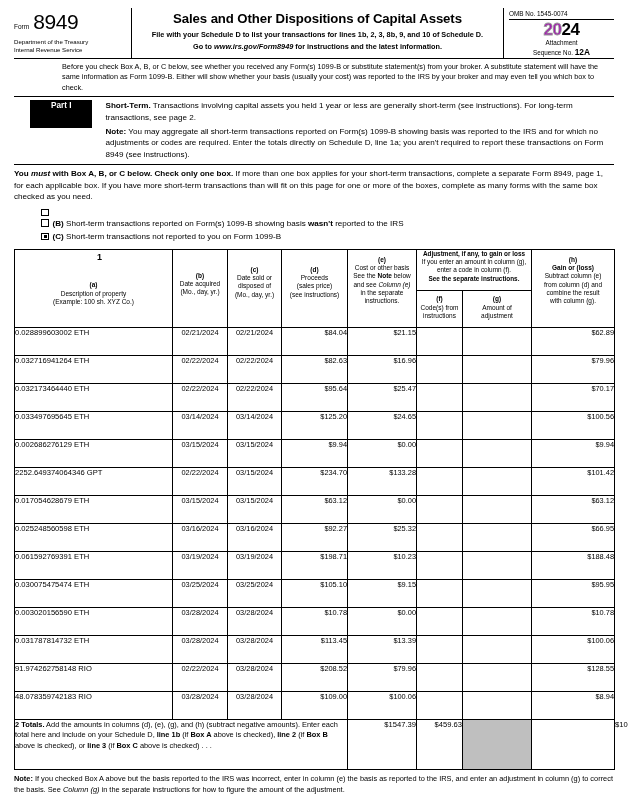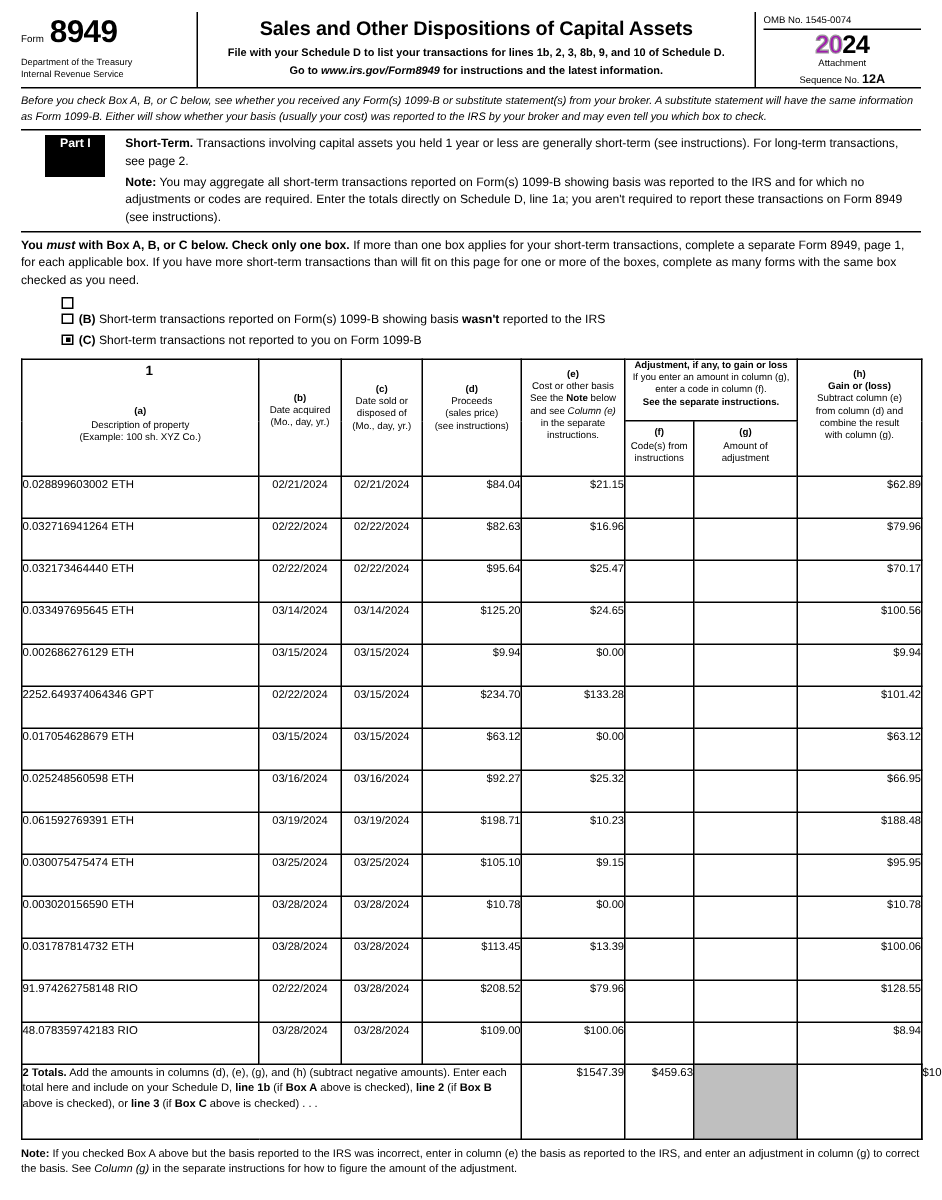--- a/index.html
+++ b/index.html
@@ -10,21 +10,21 @@
     color: #000;
     overflow: hidden;
   }
   .page { width: 628px; height: 800px; padding: 8px 14px 0 14px; position: relative; }
 
   
   .hdr { display: flex; border-bottom: 1.6px solid #000; }
   .hdr-left { width: 118px; border-right: 1.3px solid #000; padding: 2px 4px 2px 0; }
   .hdr-formline { display: flex; align-items: baseline; gap: 4px; }
   .lbl-form { font-size: 6.5px; }
-  .formnum { font-size: 21px; font-weight: bold; letter-spacing: -0.4px; text-align: right; }
+  .formnum { font-size: 21px; font-weight: normal; letter-spacing: -0.4px; text-align: right; }
   .dept { font-size: 6.1px; line-height: 1.25; margin-top: 4px; }
   .hdr-mid { flex: 1; text-align: center; padding: 3px 6px 2px 6px; border-right: 1.3px solid #000; }
   .title { font-size: 13.2px; font-weight: bold; letter-spacing: -0.1px; }
   .subt { font-size: 7.3px; font-weight: bold; margin-top: 4px; }
   .subt2 { font-size: 7.3px; font-weight: bold; margin-top: 2.5px; }
   .ital { font-style: italic; }
   .hdr-right { width: 110px; padding-left: 5px; }
   .omb { font-size: 6.4px; padding: 2px 0 2px 0; border-bottom: 1.1px solid #000; }
   .yearwrap { text-align: center; padding-top: 1px; }
   .yr { font-size: 17px; font-weight: bold; letter-spacing: -0.5px; line-height: 1; }
@@ -33,25 +33,25 @@
   .attach b { font-size: 8.4px; }
 
   
   .namerow { display: flex; border-bottom: 1.6px solid #000; }
   .name-l { flex: 1; padding: 2px 0 3px 2px; border-right: 1.3px solid #000; }
   .name-r { width: 255px; padding: 2px 0 3px 4px; }
   .mini { font-size: 6.4px; }
   .val { font-size: 8.4px; margin-top: 3px; }
 
   
-  .intro { font-size: 7.3px; font-style: italic; line-height: 1.42; padding: 3px 0 3px 0; }
+  .intro { font-size: 7.3px; line-height: 1.42; padding: 3px 0 3px 0; margin-left: 48px; }
 
   
   .partwrap { border-top: 1.3px solid #000; display: flex; padding-top: 3px; padding-bottom: 3px; }
-  .partbadge { background: #000; color: #fff; font-size: 8.2px; font-weight: bold; padding: 1px 10px; height: 28px; line-height: 10px; margin-left: 16px; margin-right: 13px; white-space: nowrap; }
+  .partbadge { background: #000; color: #fff; font-size: 8.2px; font-weight: bold; padding: 1px 21px; height: 28px; line-height: 10px; margin-left: 16px; margin-right: 13px; white-space: nowrap; }
   .parttext { flex: 1; font-size: 8.1px; line-height: 1.45; }
   .parttext b { font-weight: bold; }
   .note-blk { margin-top: 2px; }
 
   
   .mustblk { border-top: 1.3px solid #000; padding: 3px 0 2px 0; font-size: 8.1px; line-height: 1.45; }
   .boxlist { margin-top: 4px; padding-left: 27px; }
   .boxrow { display: flex; align-items: flex-start; font-size: 8.1px; line-height: 1.5; margin-bottom: 1.5px; }
   .cb { width: 7.5px; height: 7.5px; border: 1px solid #000; margin-right: 4px; margin-top: 1.5px; flex: 0 0 auto; position: relative; background: #fff; }
   .cb.checked::after { content: ""; position: absolute; left: 1.5px; top: 1.5px; width: 3px; height: 3px; background: #000; }

